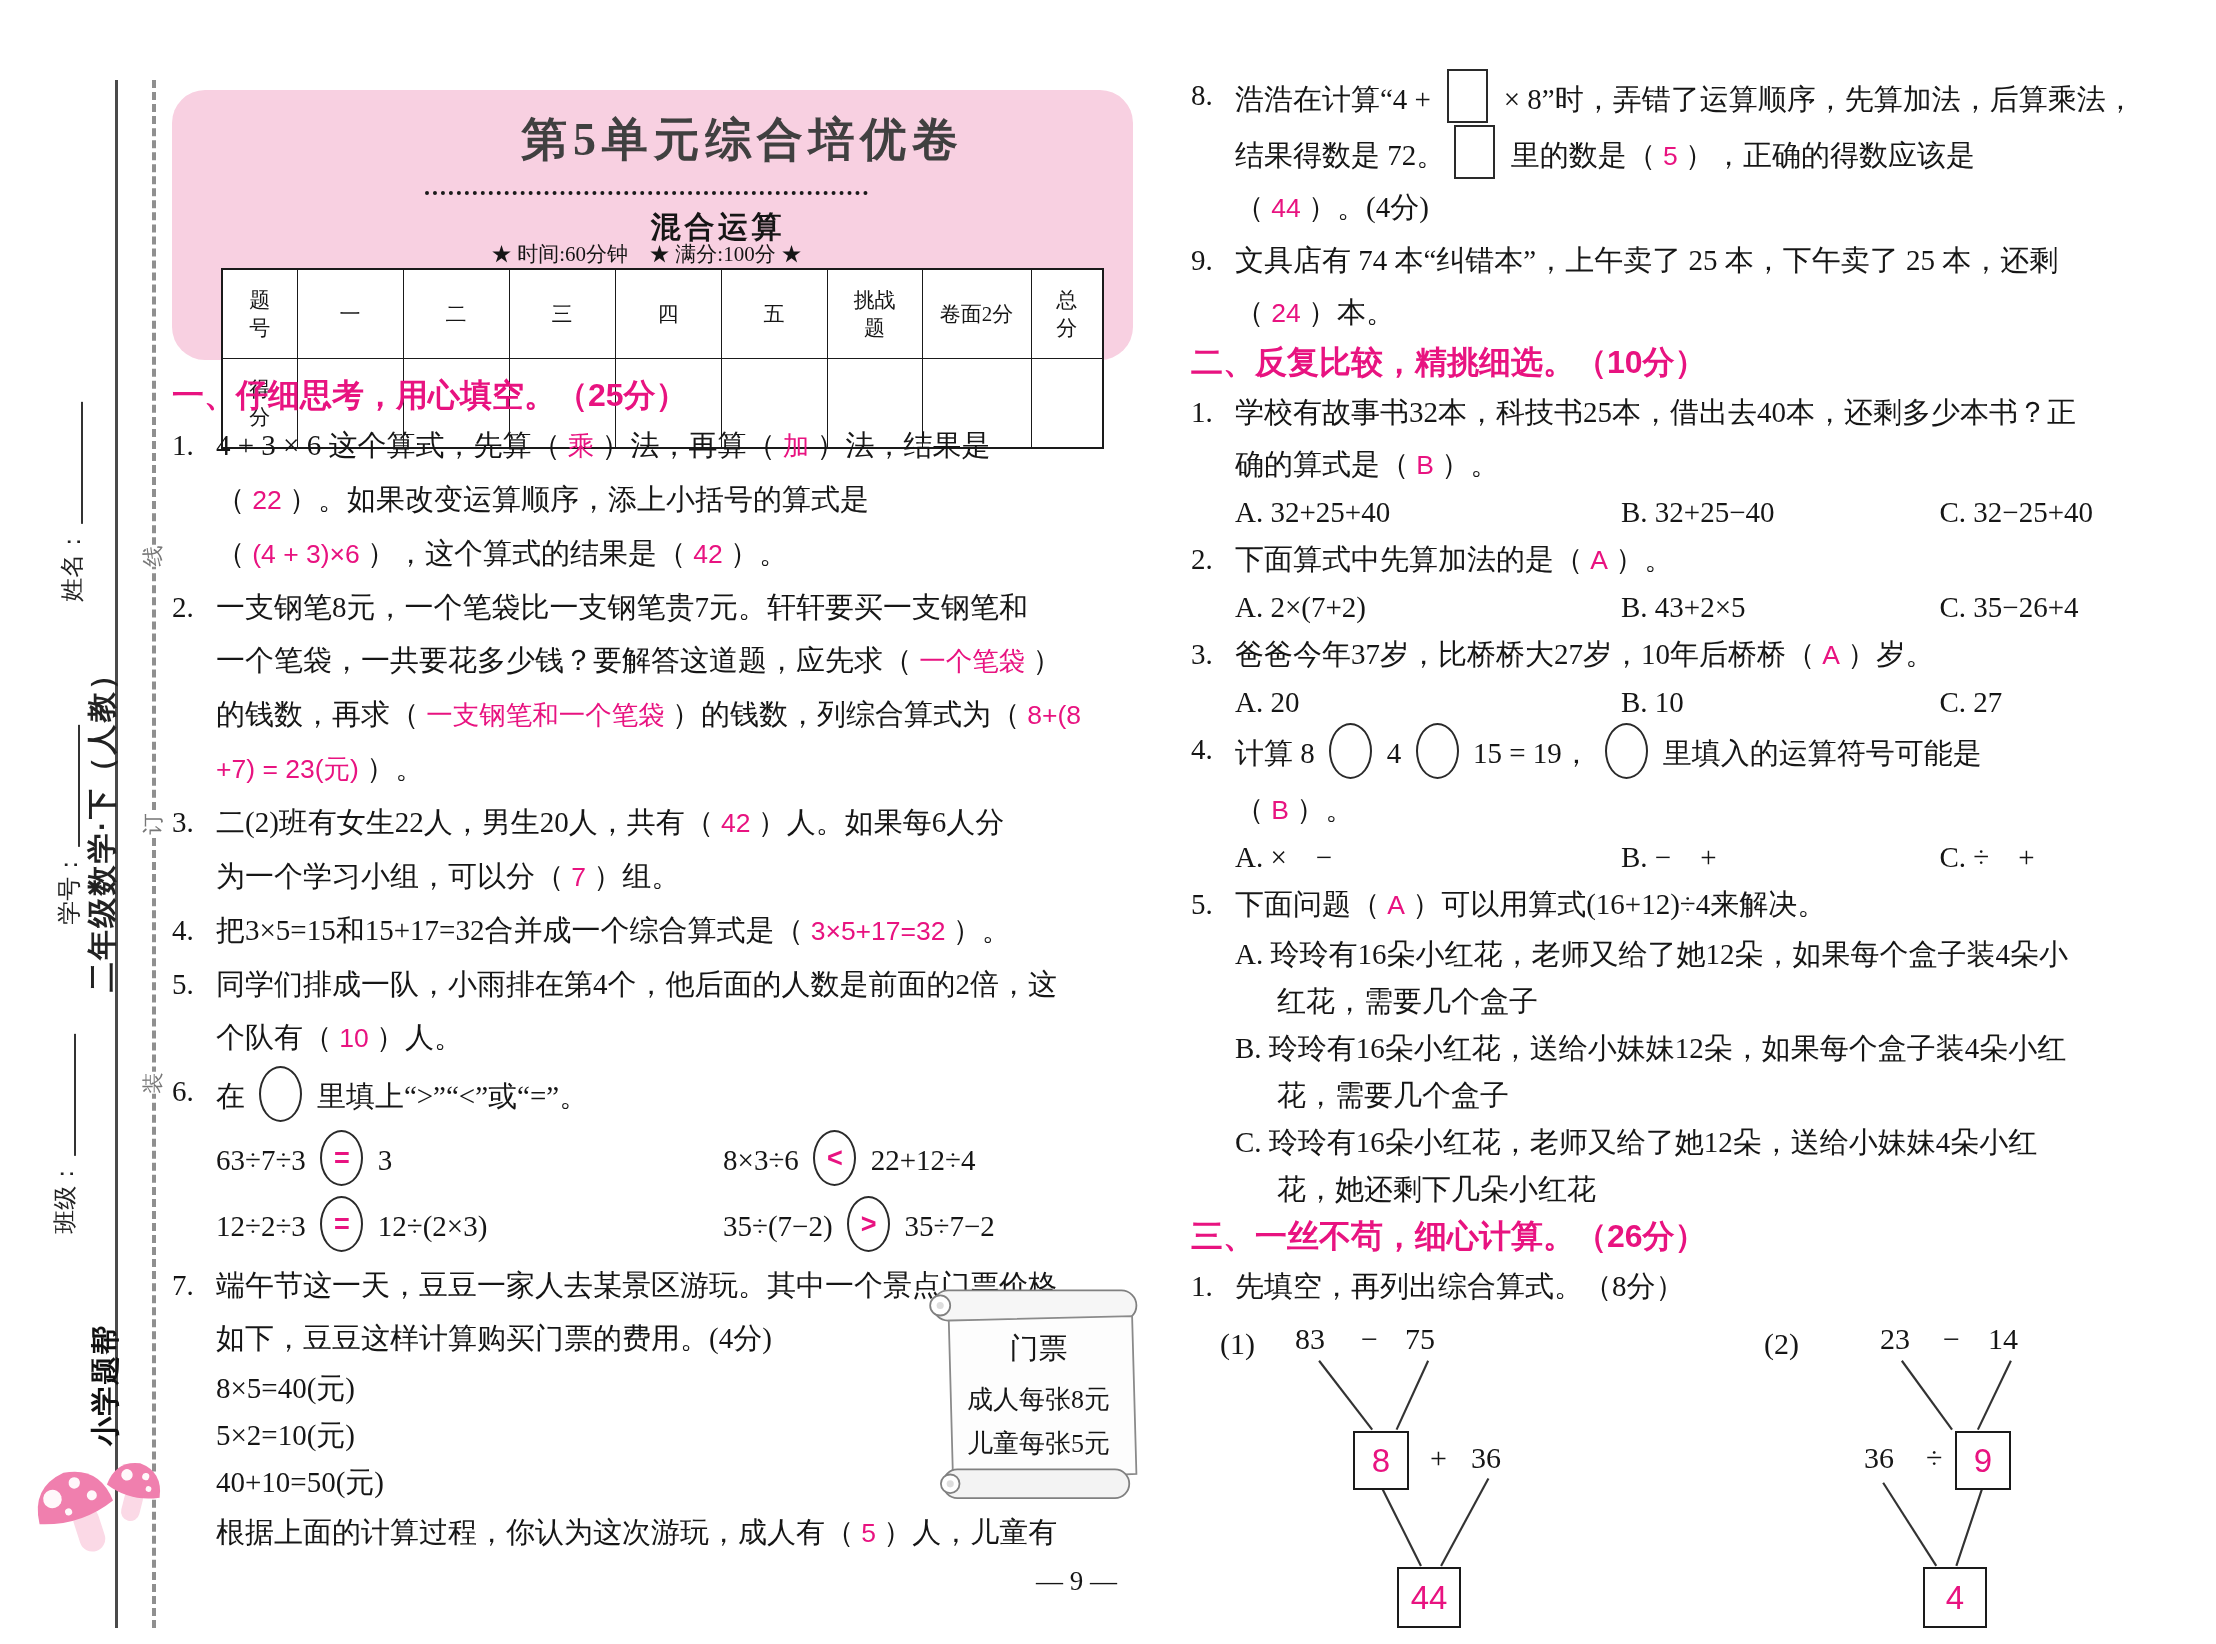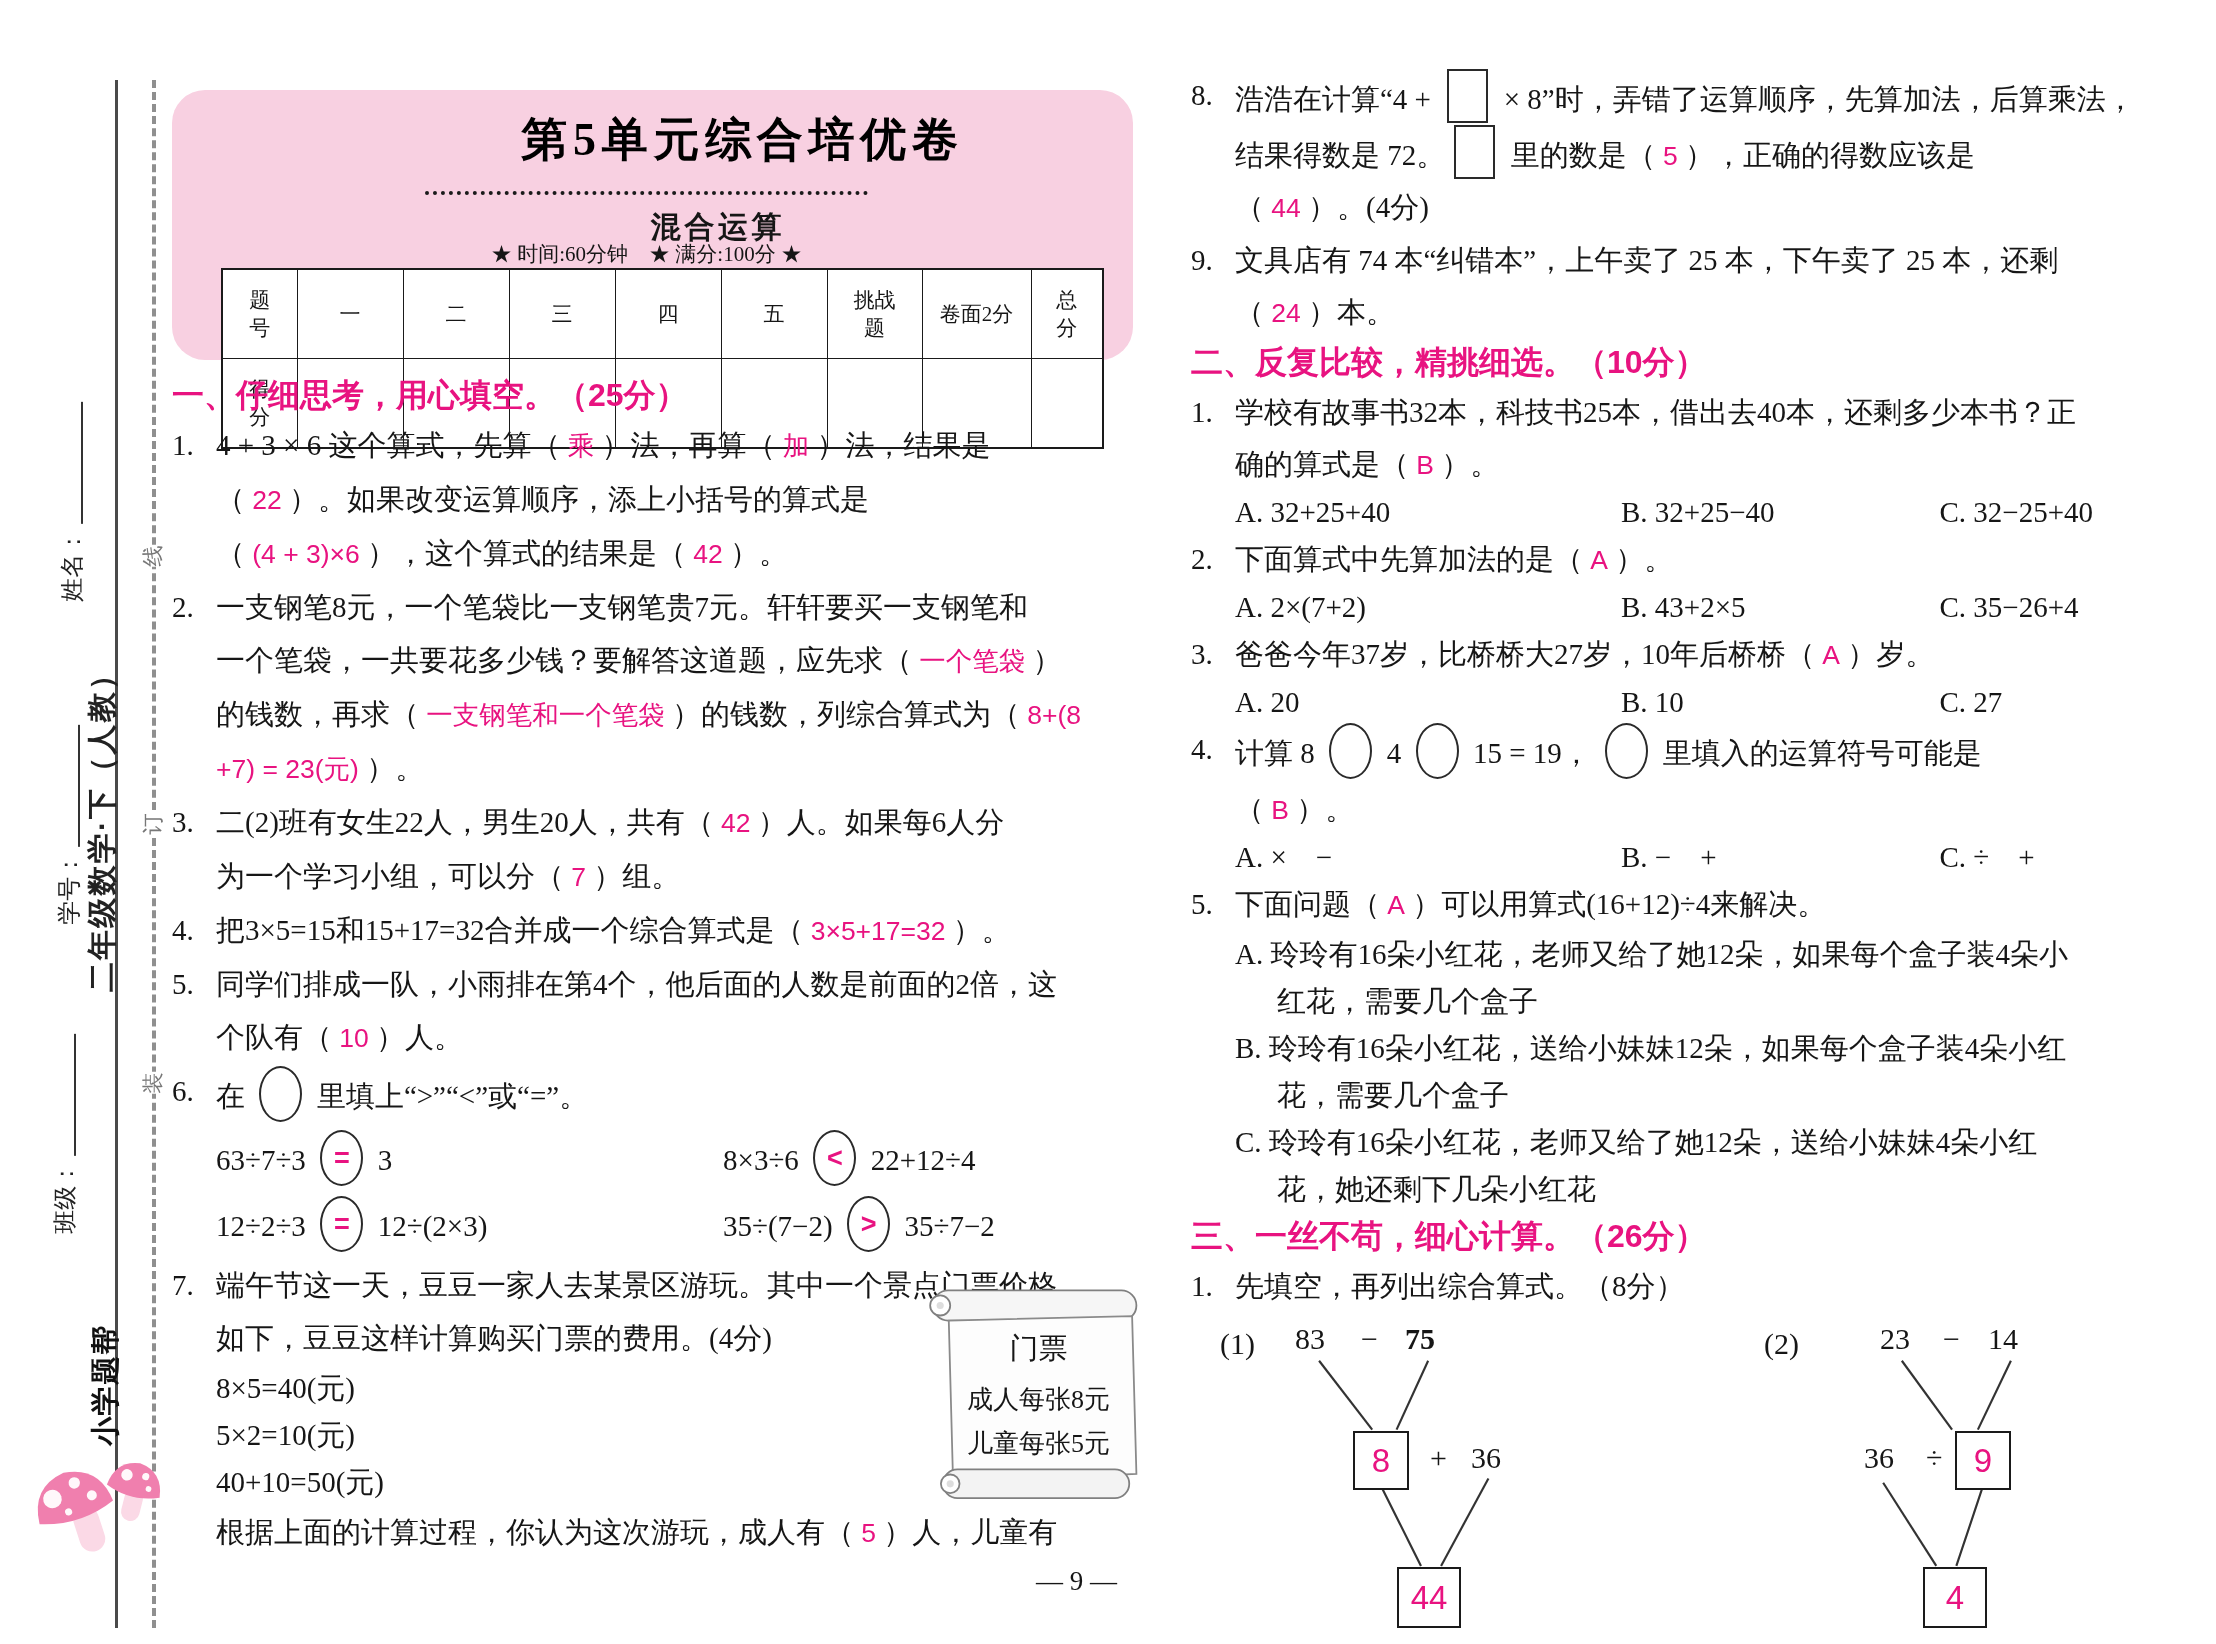--- a/index.html
+++ b/index.html
@@ -20,21 +20,21 @@
   .rot-brand { font-size:29px; font-weight:bold; letter-spacing:1.4px; color:#111; }
   .bindchar { position:absolute; left:153px; transform:translate(-50%,-50%) rotate(-90deg);
               background:#fff; color:#777; font-size:21.5px; padding:7.2px 0;
               font-family:"Liberation Sans","DejaVu Sans",sans-serif; }
   .mushrooms { position:absolute; left:26px; top:1448px; }
 
   
   .pink-box { position:absolute; left:172px; top:90px; width:961px; height:270px;
               background:var(--header-bg); border-radius:33px; }
   .title    { position:absolute; left:172px; top:109px; width:1141px; text-align:center;
-              font-size:46px; font-weight:bold; letter-spacing:5.7px; color:#000000; }
+              font-size:46px; font-weight:bold; letter-spacing:5.7px; color:#404040; }
   .dotline  { position:absolute; left:425px; top:191px; width:443px; border-bottom:4.3px dotted #1a1a1a; }
   .subtitle { position:absolute; left:172px; top:207px; width:1092px; text-align:center;
               font-size:30px; font-weight:bold; letter-spacing:3.6px; }
   .meta     { position:absolute; left:172px; top:240px; width:949px; text-align:center; font-size:21px; }
   .score-table { position:absolute; left:221px; top:268px; border-collapse:collapse; table-layout:fixed;
                  background:#fff; border:2.9px solid #1a1a1a; }
   .score-table td { border:1.4px solid #1a1a1a; height:33px; text-align:center; font-size:21px; padding:16px; }
 
   
   .col { position:absolute; }
@@ -325,21 +325,21 @@
       <div class="diagram">
         <svg class="dsvg" width="445" height="287" viewBox="0 0 620 400">
           <line x1="138" y1="54" x2="212" y2="150"></line>
           <line x1="290" y1="54" x2="246" y2="150"></line>
           <line x1="226" y1="232" x2="280" y2="340"></line>
           <line x1="374" y1="218" x2="308" y2="340"></line>
         </svg>
         <span class="dt" style="left:0;   top:4.3px;">(1)</span>
         <span class="dt" style="left:75px;top:0;">83</span>
         <span class="dt" style="left:141px;top:0;">−</span>
-        <span class="dt" style="left:185px;top:0;font-weight:bold;">75</span>
+        <span class="dt" style="left:185px;top:0;">75</span>
         <div class="tbox" style="left:133px;top:109px;">8</div>
         <span class="dt" style="left:210px;top:119px;">+</span>
         <span class="dt" style="left:251px;top:119px;">36</span>
         <div class="tbox" style="left:177px;top:245px;width:60px;height:57px;">44</div>
 
       </div>
 
       <div class="diagram">
         <svg class="dsvg" width="445" height="287" viewBox="0 0 620 400">
           <line x1="192" y1="54" x2="262" y2="150"></line>

